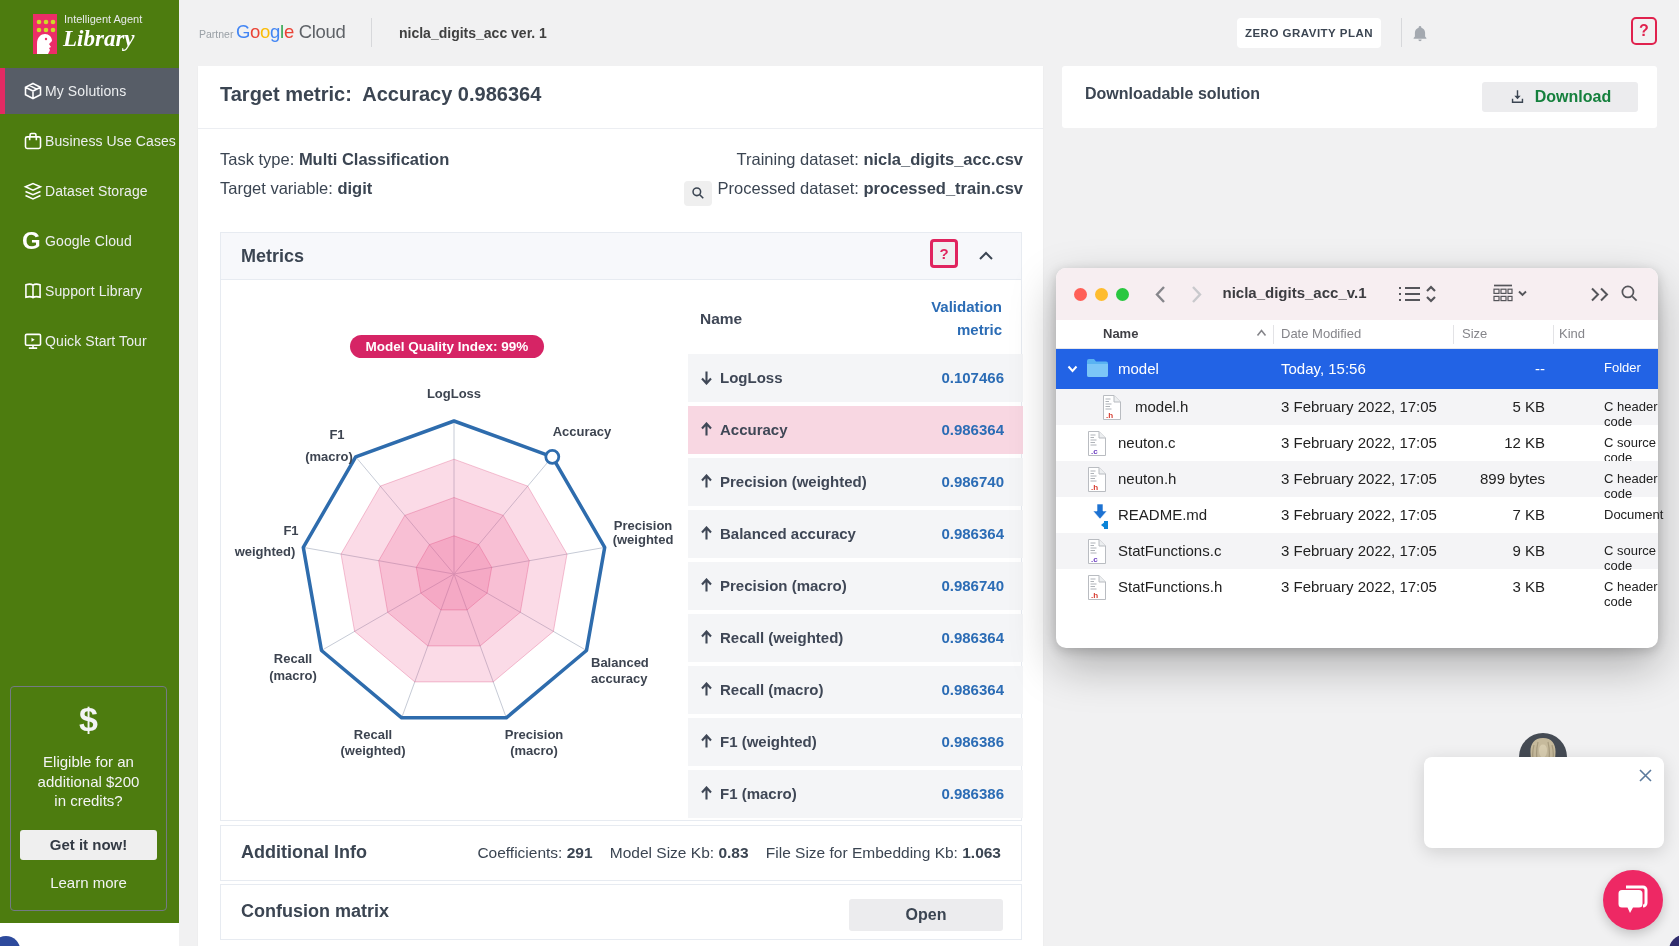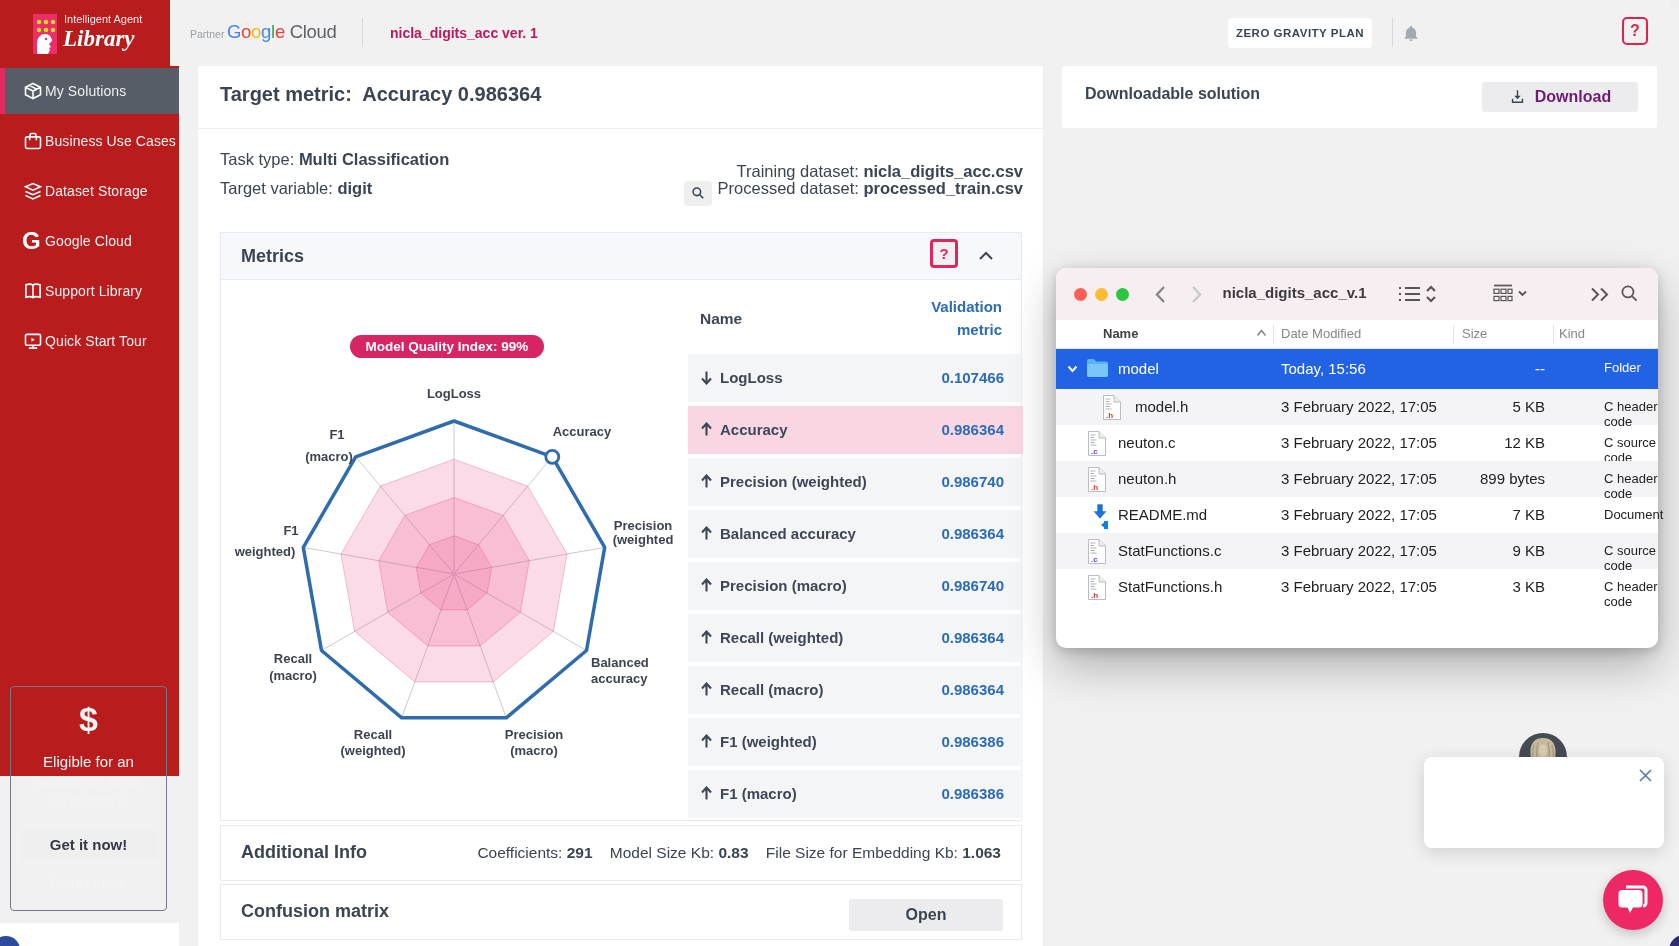--- a/index.html
+++ b/index.html
@@ -2,37 +2,37 @@
 <html><head>
 <meta charset="utf-8">
 <style>
   * { margin:0; padding:0; box-sizing:border-box; }
   html,body { width:1679px; height:946px; overflow:hidden; background:#f1f1f2;
     font-family:"Liberation Sans", sans-serif; color:#3b4552; }
   .abs { position:absolute; }
   b { font-weight:bold; }
 
   
-  #sidebar { left:0; top:0; width:179px; height:776px; background:#b91c1c; }
+  #sidebar { left:0; top:0; width:179px; height:923px; background:#4d7c0f; }
   #under-sidebar { left:0; top:923px; width:179px; height:23px; background:#ffffff; }
   .nav-item { left:0; width:179px; height:46px; display:flex; align-items:center; color:#eceef0; font-size:14px; letter-spacing:.1px; }
   .nav-item svg { position:absolute; left:23px; }
   .nav-item span { position:absolute; left:45px; white-space:nowrap; }
   .nav-active { background:#575d67; border-left:5px solid #e22a63; }
   .nav-active span { left:40px; }
   .nav-active svg { left:18px; }
 
   #promo { left:10px; top:686px; width:157px; height:225px; border:1px solid #747a84; border-radius:4px; color:#f3f4f5; text-align:center; }
   #promo .dollar { font-size:34px; font-weight:bold; margin-top:13px; }
   #promo .lines { font-size:15px; line-height:19.5px; margin-top:13px; }
   #promo .btn { margin:19px auto 0; width:137px; height:30px; background:#efefef; border-radius:3px; color:#333a44; font-weight:bold; font-size:15px; line-height:30px; }
   #promo .learn { font-size:15px; margin-top:14px; }
 
   
-  #topbar { left:170px; top:0; width:1500px; height:66px; background:#f1f1f2; }
+  #topbar { left:179px; top:0; width:1500px; height:66px; background:#f1f1f2; }
   .vdiv { position:absolute; top:18px; width:1px; height:29px; background:#d7d8db; }
   #plan-btn { left:1058px; top:18px; width:144px; height:30px; background:#fff; border-radius:4px;
      font-size:11.5px; font-weight:bold; letter-spacing:.5px; text-align:center; line-height:30px; color:#3b4552; white-space:nowrap; }
   #qbox-top { left:1452px; top:17px; width:26px; height:28px; border:2px solid #e0224e; border-radius:5px;
      color:#e0224e; font-weight:bold; font-size:16px; text-align:center; line-height:24px; }
 
   
   #card { left:198px; top:66px; width:845px; height:880px; background:#fff; box-shadow:0 1px 2px rgba(0,0,0,.04); }
   #card h1 { position:absolute; left:22px; top:17px; font-size:20px; font-weight:600; white-space:nowrap; }
   #h1-div { left:0; top:62px; width:845px; height:1px; background:#eceef2; }
@@ -51,21 +51,21 @@
   .trow { position:absolute; left:467px; width:335px; height:48px; background:#f4f5f7; }
   .trow .nm { position:absolute; left:12px; top:15px; font-size:15px; font-weight:bold; color:#3f4756; }
   .trow .vl { position:absolute; right:19px; top:15px; font-size:15px; font-weight:bold; color:#2b6cb5; }
   .arrsvg { width:13px; height:15px; margin-right:7px; vertical-align:-2px; }
 
   .ibox { left:22px; width:802px; height:56px; border:1px solid #e7ebf1; background:#fff; }
 
   
   #dlcard { left:1062px; top:66px; width:595px; height:62px; background:#fff; border-radius:3px; }
   #dlbtn { left:420px; top:16px; width:156px; height:30px; background:#ececee; border-radius:3px; font-size:16px; font-weight:600;
-      text-align:center; line-height:30px; color:#701a75; }
+      text-align:center; line-height:30px; color:#15803d; }
 
   
   #finder { left:1056px; top:268px; width:602px; height:380px; background:#fff; border-radius:10px;
       box-shadow:0 18px 45px rgba(0,0,0,.28), 0 3px 12px rgba(0,0,0,.18); font-family:"Liberation Sans",sans-serif; }
   #ftitle { left:0; top:0; width:602px; height:60px; background:#f7eef1; border-radius:10px 10px 0 0; border-bottom:1px solid #e4dbde; }
   .light { position:absolute; top:20px; width:13px; height:13px; border-radius:50%; }
   #fheader { left:0; top:52px; width:602px; height:29px; background:#fff; border-bottom:1px solid #e7e7ea; font-size:13px; color:#85858a; }
   .fsep { position:absolute; top:5px; width:1px; height:19px; background:#e3e3e6; }
   .frow { position:absolute; left:0; width:602px; height:36px; font-size:15px; color:#222; }
   .frow .date { position:absolute; left:225px; top:9px; }
@@ -182,35 +182,35 @@
 </div>
 <div id="under-sidebar" class="abs"></div>
 <div class="abs" style="left:-8px;top:936px;width:28px;height:28px;border-radius:50%;background:#2d4a9c;"></div>
 
 <div id="topbar" class="abs">
   <span class="abs" style="left:20px;top:28px;font-size:10.5px;color:#9aa0a6;">Partner</span>
   <span class="abs" style="left:57px;top:21px;font-size:18.5px;letter-spacing:-.3px;">
     <span style="color:#4285F4">G</span><span style="color:#EA4335">o</span><span style="color:#FBBC05">o</span><span style="color:#4285F4">g</span><span style="color:#34A853">l</span><span style="color:#EA4335">e</span><span style="color:#5f6368"> Cloud</span>
   </span>
   <div class="vdiv" style="left:192px;"></div>
-  <span class="abs" style="left:220px;top:25px;font-size:14px;font-weight:bold;color:#be185d;">nicla_digits_acc ver. 1</span>
+  <span class="abs" style="left:220px;top:25px;font-size:14px;font-weight:bold;color:#404040;">nicla_digits_acc ver. 1</span>
   <div id="plan-btn" class="abs">ZERO GRAVITY PLAN</div>
   <div class="vdiv" style="left:1222px;"></div>
   <svg class="abs" style="left:1232px;top:24px;" width="18" height="19" viewBox="0 0 24 24" fill="#a4a9b0">
       <path d="M12 2 C11 2 10.2 2.8 10.2 3.8 V4.4 C7.3 5.2 5.2 7.8 5.2 11 V16 L3.5 18 V19 H20.5 V18 L18.8 16 V11 C18.8 7.8 16.7 5.2 13.8 4.4 V3.8 C13.8 2.8 13 2 12 2 Z M9.8 20 A2.2 2.2 0 0 0 14.2 20 Z"></path>
     </svg>
   <div id="qbox-top" class="abs">?</div>
 </div>
 
 <div id="card" class="abs">
   <h1>Target metric:&nbsp; Accuracy 0.986364</h1>
   <div id="h1-div" class="abs"></div>
   <div class="info" style="left:22px;top:84px;">Task type: <b>Multi Classification</b></div>
   <div class="info" style="left:22px;top:113px;">Target variable: <b>digit</b></div>
-  <div class="info" style="right:20px;top:96px;text-align:center;">Training dataset: <b>nicla_digits_acc.csv</b></div>
+  <div class="info" style="right:20px;top:84px;text-align:center;">Training dataset: <b>nicla_digits_acc.csv</b></div>
   <div class="abs" style="left:486px;top:115px;width:28px;height:25px;background:#efefef;border-radius:4px;">
     <svg style="position:absolute;left:7px;top:5px;" width="14" height="14" viewBox="0 0 24 24" fill="none" stroke="#3b4552" stroke-width="2.6">
         <circle cx="10" cy="10" r="6.5"></circle>
         <path d="M15 15 L21 21"></path>
       </svg>
   </div>
   <div class="info" style="right:20px;top:113px;">Processed dataset: <b>processed_train.csv</b></div>
 
   <div id="metrics" class="abs">
     <div id="metrics-head" class="abs">

